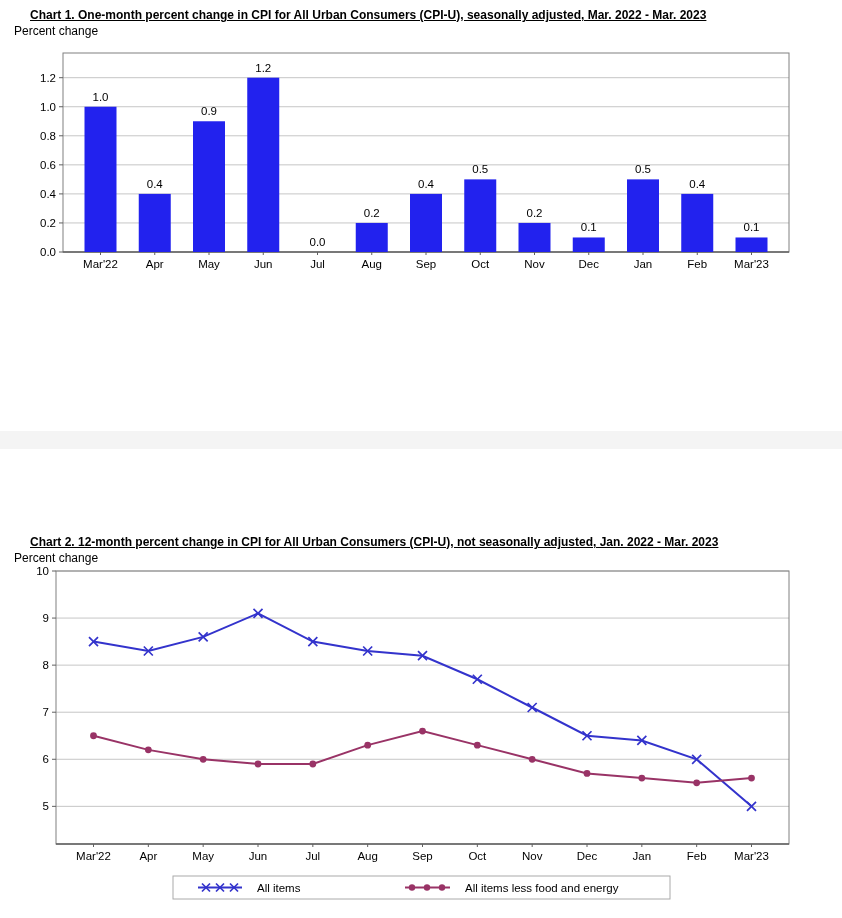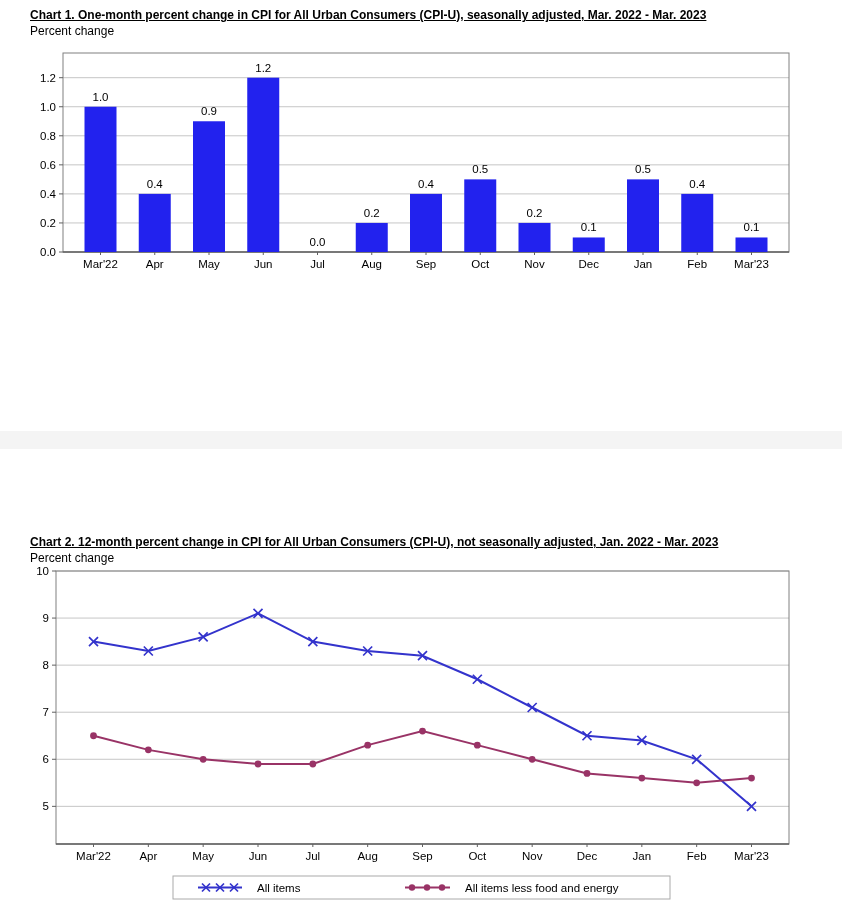--- a/index.html
+++ b/index.html
@@ -6,21 +6,21 @@
   body{
     width:842px;height:918px;position:relative;background:#ffffff;
     font-family:"Liberation Sans",sans-serif;color:#000;
     overflow:hidden;
   }
   .chart-title{
     position:absolute;left:30px;font-size:12px;font-weight:bold;
     white-space:nowrap;letter-spacing:0px;text-decoration:underline;
   }
   .chart-subtitle{
-    position:absolute;left:30px;font-size:12px;font-weight:normal;white-space:nowrap;
+    position:absolute;left:14px;font-size:12px;font-weight:normal;white-space:nowrap;
   }
   #chart1-title{top:8px;}
   #chart1-subtitle{top:24px;}
   #chart2-title{top:535px;}
   #chart2-subtitle{top:551px;}
   #separator-band{
     position:absolute;left:0;top:431px;width:842px;height:18px;background:#f4f4f4;
   }
   svg{position:absolute;left:0;}
   #chart1-svg{top:40px;}

